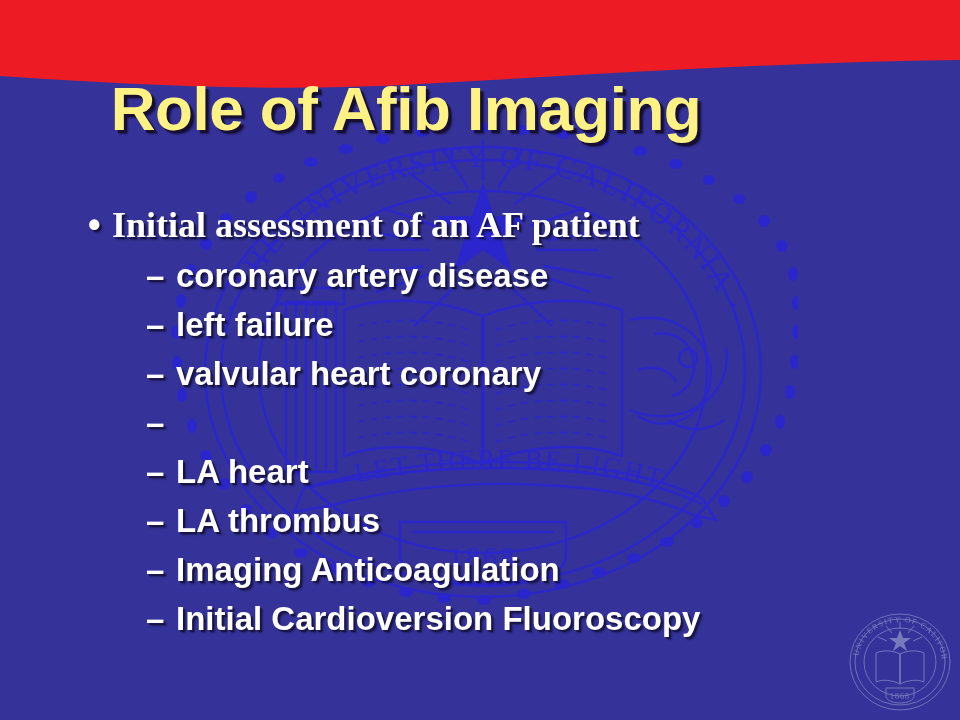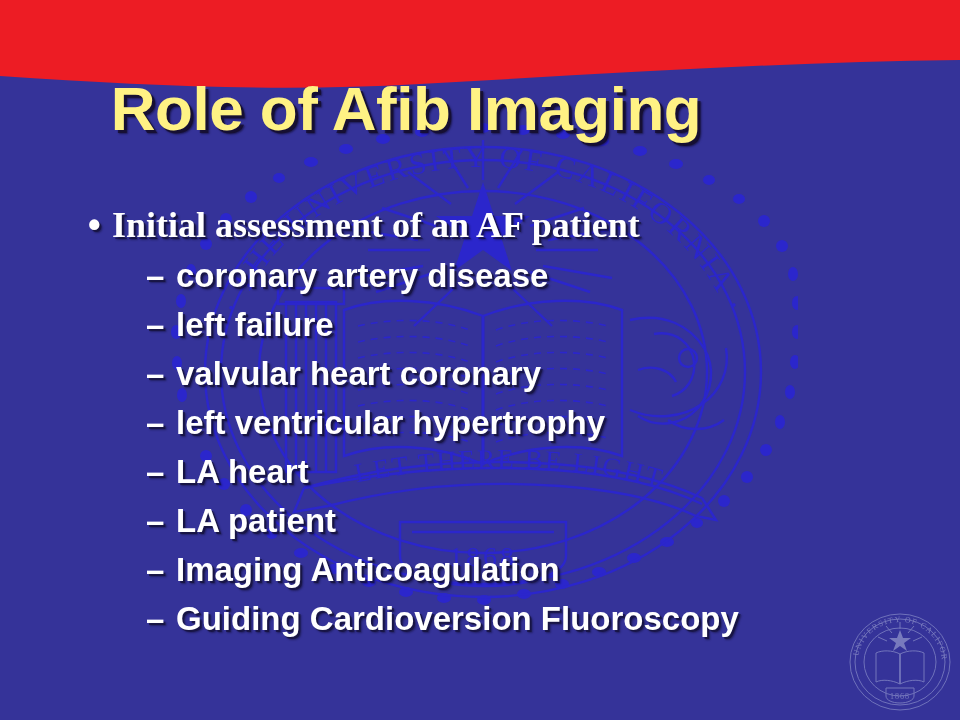--- a/index.html
+++ b/index.html
@@ -334,41 +334,40 @@
       <span class="bullet-l2-text">left failure</span>
     </div>
 
     <div class="bullet-l2">
       <span class="dash">–</span>
       <span class="bullet-l2-text">valvular heart coronary</span>
     </div>
 
     <div class="bullet-l2">
       <span class="dash">–</span>
-      <span class="bullet-l2-text">left ventricular hypertrophy</span>
     </div>
 
     <div class="bullet-l2">
       <span class="dash">–</span>
       <span class="bullet-l2-text">LA heart</span>
     </div>
 
     <div class="bullet-l2">
       <span class="dash">–</span>
-      <span class="bullet-l2-text">LA patient</span>
+      <span class="bullet-l2-text">LA thrombus</span>
     </div>
 
     <div class="bullet-l2">
       <span class="dash">–</span>
       <span class="bullet-l2-text">Imaging Anticoagulation</span>
     </div>
 
     <div class="bullet-l2">
       <span class="dash">–</span>
-      <span class="bullet-l2-text">Guiding Cardioversion Fluoroscopy</span>
+      <span class="bullet-l2-text">Initial Cardioversion Fluoroscopy</span>
     </div>
 
   </div>
 
   <svg class="corner-seal" viewBox="0 0 104 100" preserveAspectRatio="none">
     <defs>
       <clipPath id="cornerclip">
         <ellipse cx="52" cy="50" rx="50" ry="48"></ellipse>
       </clipPath>
       <path id="cornerring" d="M 10 50 A 42 40 0 0 1 94 50" fill="none"></path>

